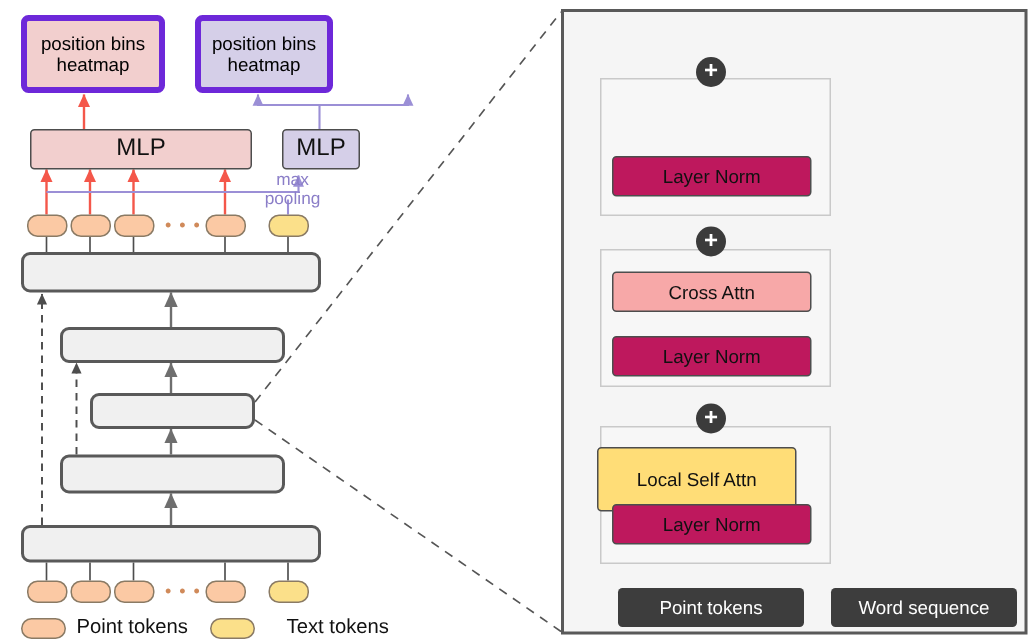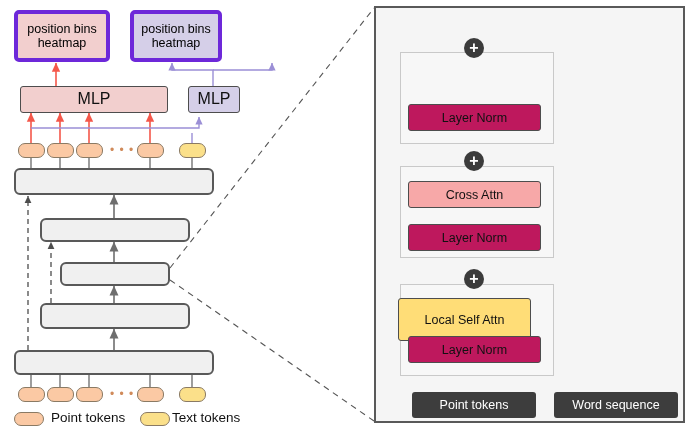--- a/index.html
+++ b/index.html
@@ -170,20 +170,24 @@
 
 
   <div class="box mlp pink" style="left:20px;top:86px;width:148px;height:27px;">
     <span>MLP</span>
   </div>
 
   <div class="box mlp lav" style="left:188px;top:86px;width:52px;height:27px;">
     <span>MLP</span>
   </div>
 
+  <div class="lbl" style="left:160px;top:114px;width:70px;">
+    <span>max</span><br>
+    <span>pooling</span>
+  </div>
 
   <div class="tok point" style="left:18px;top:143px;width:27px;height:15px;"></div>
   <div class="tok point" style="left:47px;top:143px;width:27px;height:15px;"></div>
   <div class="tok point" style="left:76px;top:143px;width:27px;height:15px;"></div>
   <div class="legtxt" style="left:110px;top:143px;font-size:12px;color:#d08a5a;letter-spacing:1px;">• • •</div>
   <div class="tok point" style="left:137px;top:143px;width:27px;height:15px;"></div>
   <div class="tok text" style="left:179px;top:143px;width:27px;height:15px;"></div>
 
   <div class="ublk" style="left:14px;top:168px;width:200px;height:27px;"></div>
   <div class="ublk" style="left:40px;top:218px;width:150px;height:24px;"></div>
@@ -194,21 +198,21 @@
   <div class="tok point" style="left:18px;top:387px;width:27px;height:15px;"></div>
   <div class="tok point" style="left:47px;top:387px;width:27px;height:15px;"></div>
   <div class="tok point" style="left:76px;top:387px;width:27px;height:15px;"></div>
   <div class="legtxt" style="left:110px;top:387px;font-size:12px;color:#d08a5a;letter-spacing:1px;">• • •</div>
   <div class="tok point" style="left:137px;top:387px;width:27px;height:15px;"></div>
   <div class="tok text" style="left:179px;top:387px;width:27px;height:15px;"></div>
 
   <div class="tok point" style="left:14px;top:412px;width:30px;height:14px;"></div>
   <div class="legtxt" style="left:51px;top:410px;">Point tokens</div>
   <div class="tok text" style="left:140px;top:412px;width:30px;height:14px;"></div>
-  <div class="legtxt" style="left:172px;top:410px;">Text tokens</div>
+  <div class="legtxt" style="left:191px;top:410px;">Text tokens</div>
 
   <div id="panel" style="left:374px;top:6px;width:311px;height:417px;"></div>
 
   <div class="sub" style="left:400px;top:52px;width:154px;height:92px;"></div>
   <div class="sub" style="left:400px;top:166px;width:154px;height:92px;"></div>
   <div class="sub" style="left:400px;top:284px;width:154px;height:92px;"></div>
 
   <div class="plus" style="left:464px;top:38px;">
     <span>+</span>
   </div>

